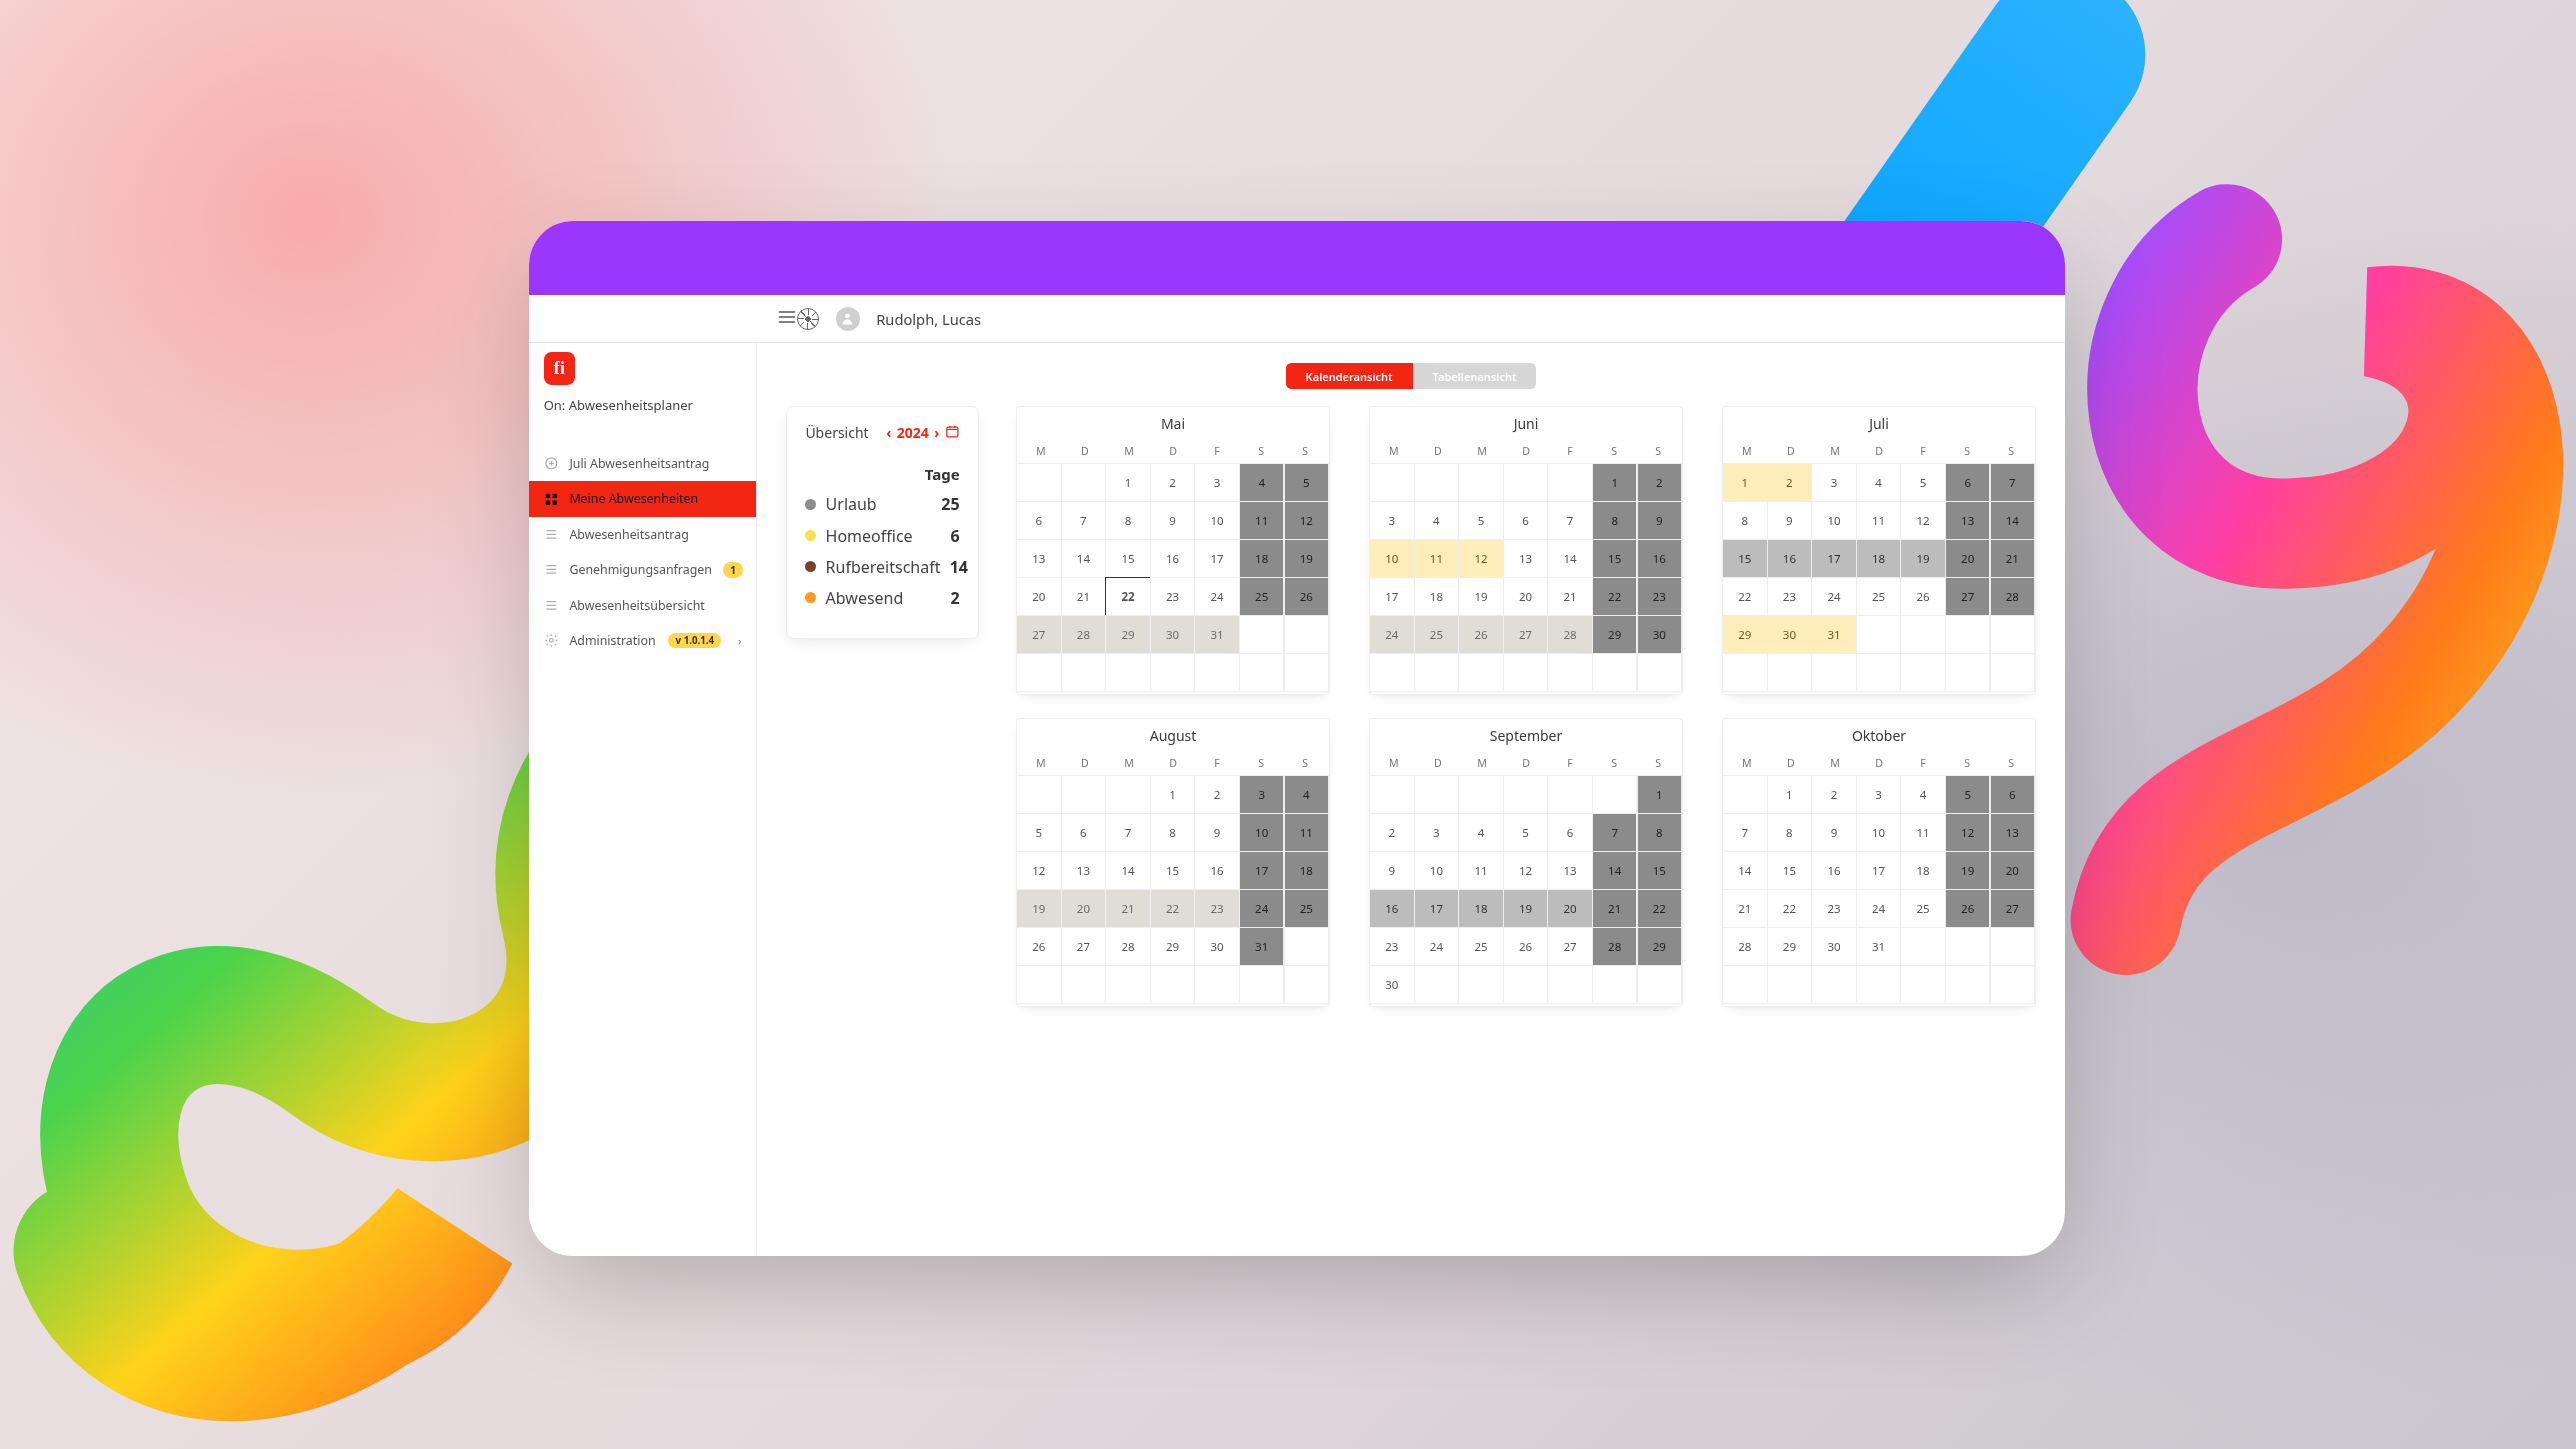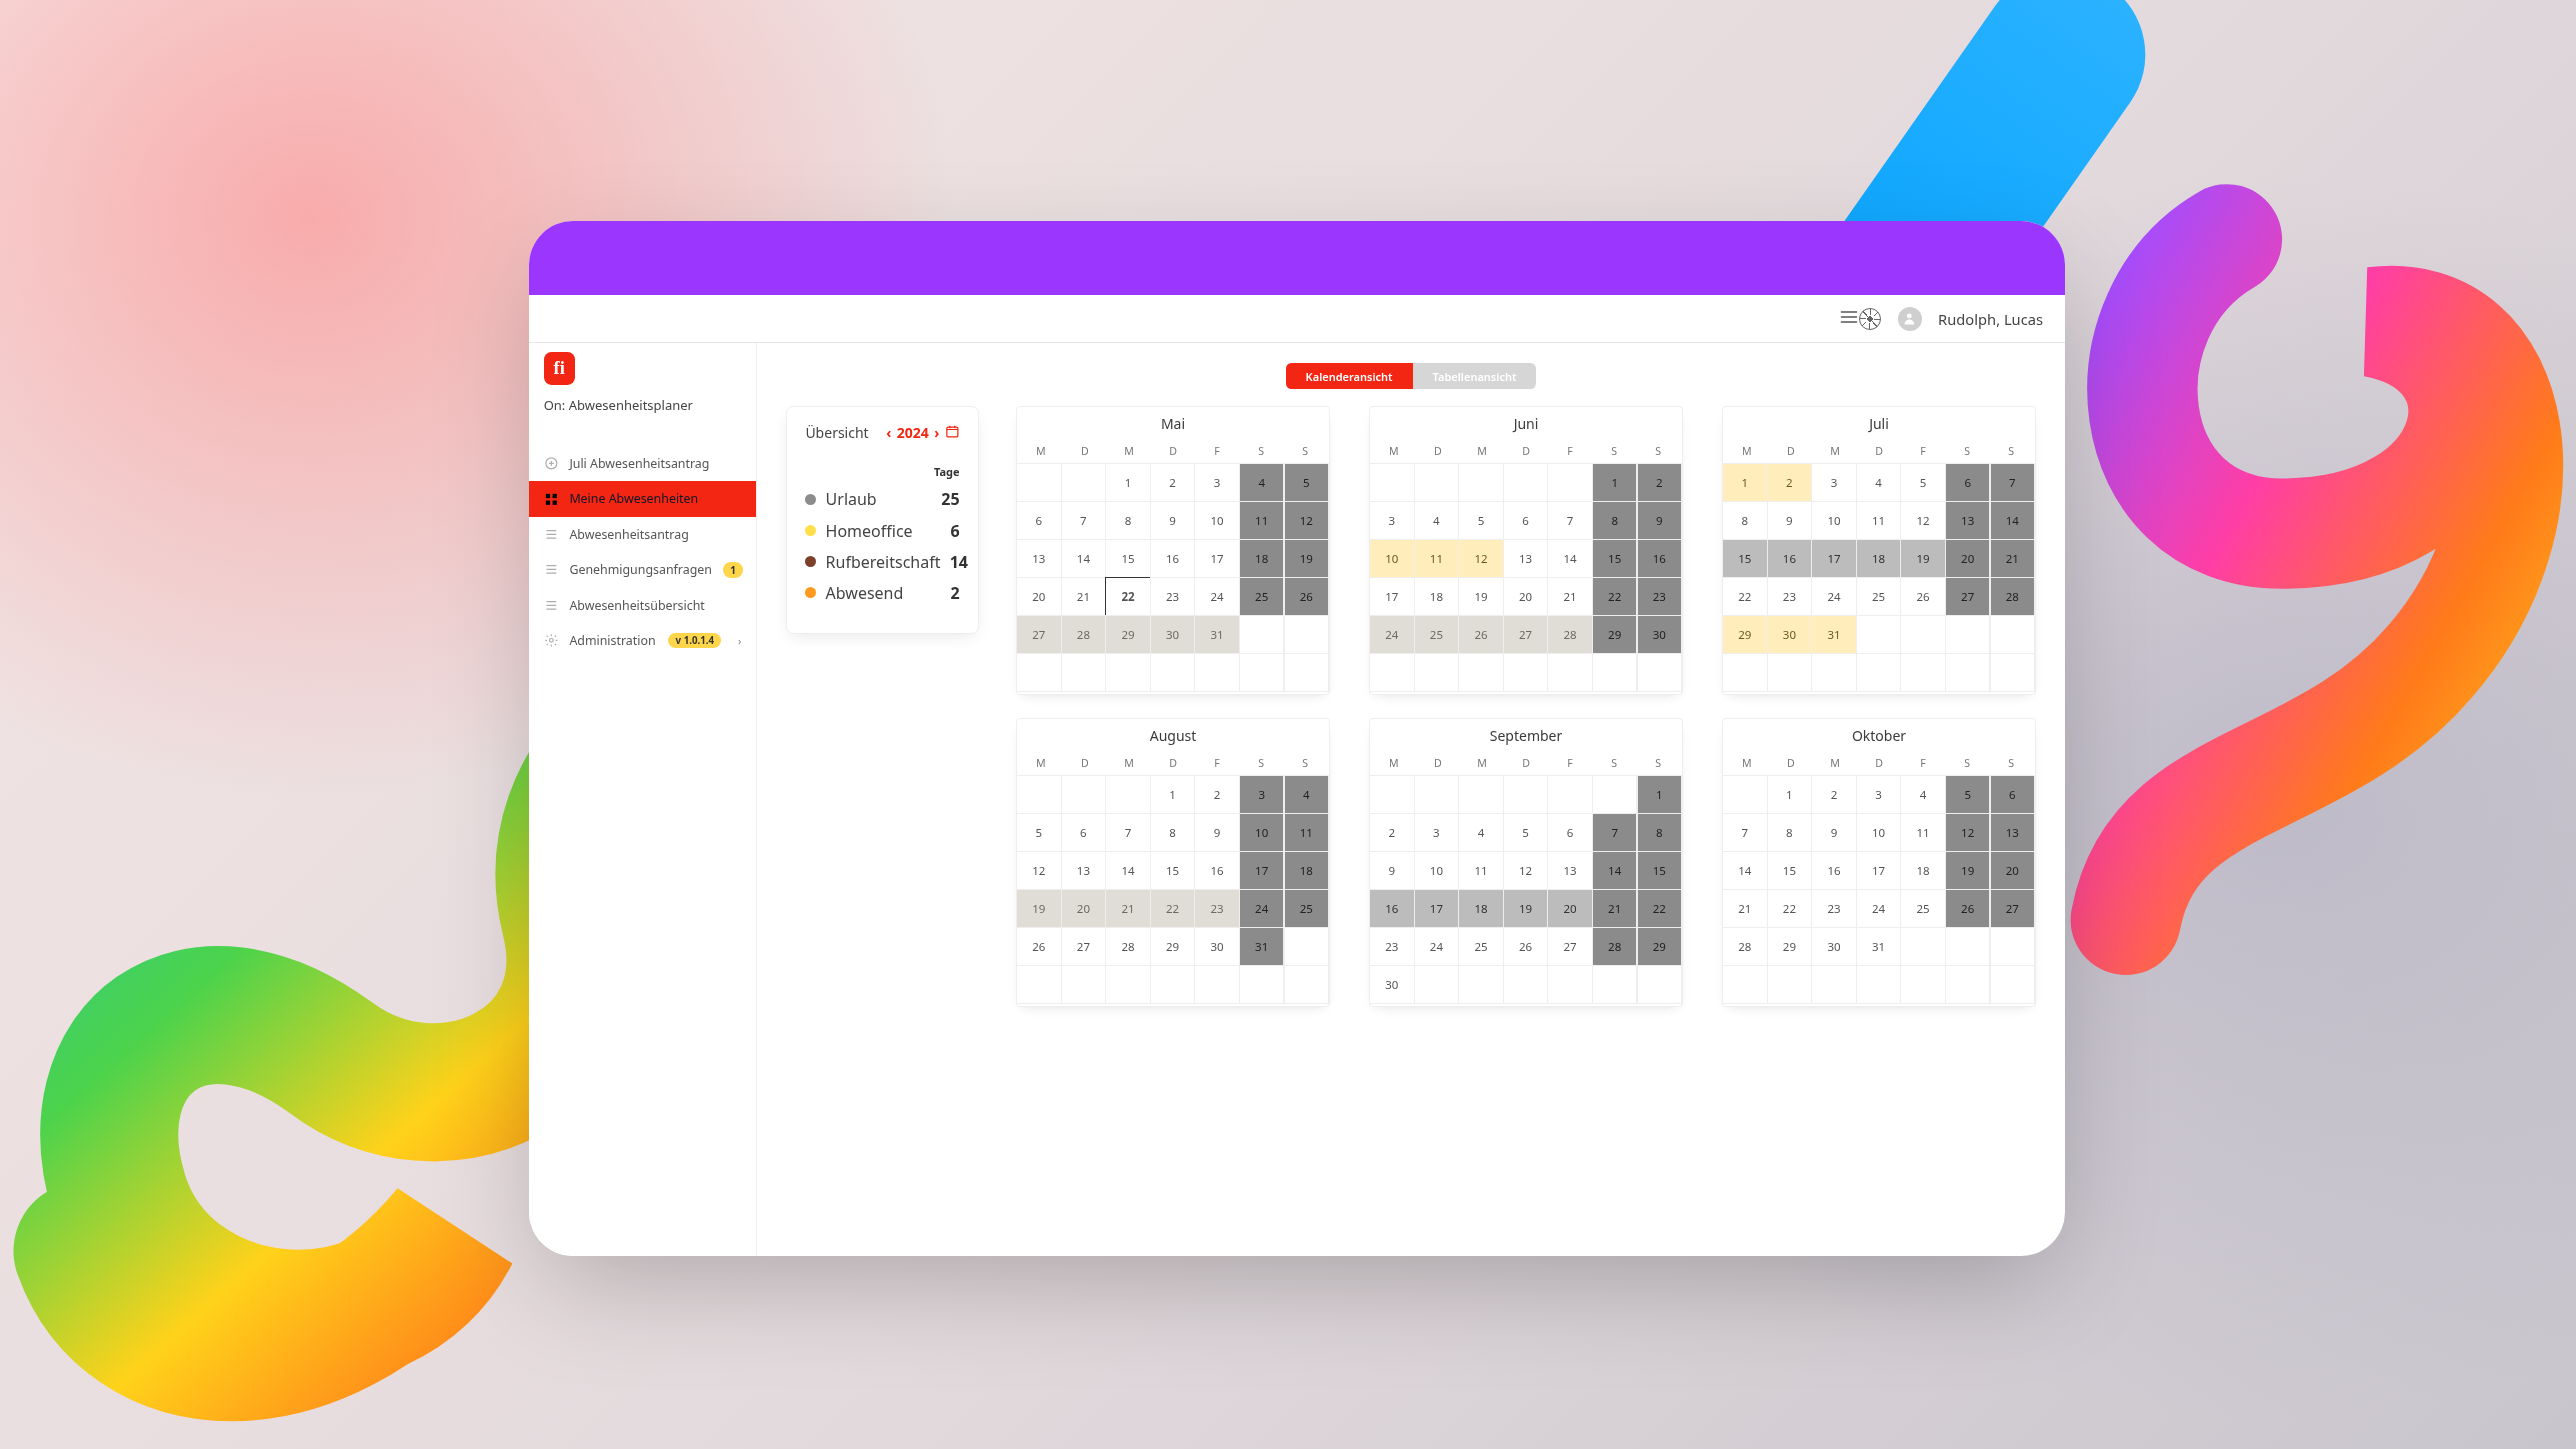--- a/index.html
+++ b/index.html
@@ -19,21 +19,21 @@
   .squiggle svg { display:block; }
 
   
   .window {
     position:absolute; left:529px; top:221px; width:1536px; height:1035px;
     background:#fff; border-radius:44px; overflow:hidden;
     box-shadow: 0 37px 110px -18.4px rgba(0,0,0,0.25);
     display:flex; flex-direction:column;
   }
   .titlebar { height:74px; background:#9b36ff; flex:0 0 auto; }
-  .chrome   { height:48px; display:flex; align-items:center; justify-content:flex-end; padding:0 22px 0 11px; border-bottom:0.9px solid #e5e5e5; }
+  .chrome   { height:48px; display:flex; align-items:center; justify-content:flex-start; padding:0 22px 0 11px; border-bottom:0.9px solid #e5e5e5; }
   .chrome-left, .chrome-right { display:flex; align-items:center; gap:16.6px; }
   .hamburger { margin-left:237px; }
   .hamburger svg { width:20px; height:20px; }
   .mode-icon { width:22px; height:22px; border-radius:50%; background:radial-gradient(circle at 50% 50%,#666 0 2.8px,transparent 2.8px),
     conic-gradient(#666 0 8deg,transparent 8deg 45deg,#666 45deg 53deg,transparent 53deg 90deg,#666 90deg 98deg,transparent 98deg 135deg,#666 135deg 143deg,transparent 143deg 180deg,#666 180deg 188deg,transparent 188deg 225deg,#666 225deg 233deg,transparent 233deg 270deg,#666 270deg 278deg,transparent 278deg 315deg,#666 315deg 323deg,transparent 323deg 360deg);
     border:0.9px solid #666; }
   .avatar { width:24px; height:24px; border-radius:50%; background:#cfcfcf; display:flex; align-items:center; justify-content:center;}
   .user-name { font-size:14.7px; color:#444; }
 
   .app-body { flex:1 1 auto; display:flex; min-height:0; }
@@ -65,21 +65,21 @@
   .vs-btn.inactive{ background:#d6d6d6; color:#fff;}
 
   .layout-row { display:flex; gap:37px; align-items:flex-start;}
 
   .overview-card { width:193px; background:#fff; border:0.9px solid #eee; border-radius:7.4px; box-shadow:0 5.5px 16.6px -5.5px rgba(0,0,0,.12); padding:16.6px 18.4px 20px 18.4px;}
   .ov-top { display:flex; align-items:center; justify-content:space-between; margin-bottom:22px;}
   .ov-title { font-size:14px; color:#444; }
   .year-nav { display:flex; align-items:center; gap:5.5px; color:#f22613; font-weight:700; font-size:14px;}
   .year-nav .arrow { cursor:pointer; }
   .year-nav .cal-sm { color:#f22613; }
-  .ov-head2 { text-align:right; font-size:11px; font-weight:700; color:#333; margin-bottom:9.2px;}
+  .ov-head2 { text-align:right; font-size:15px; font-weight:700; color:#333; margin-bottom:9.2px;}
   .ov-row { display:flex; align-items:center; gap:9.2px; font-size:16px; color:#444; margin-bottom:9.2px;}
   .ov-row .dot { width:11px; height:11px; border-radius:50%; flex:0 0 auto;}
   .ov-row .val { margin-left:auto; font-weight:700; color:#333;}
 
   .cal-grid { flex:1; display:grid; grid-template-columns:repeat(3, 1fr); gap:23px 39px;}
   .month { background:#fff; border:0.9px solid #eee; border-radius:3.7px; box-shadow:0 5.5px 13px -7.4px rgba(0,0,0,.18); padding-bottom:1.8px;}
   .month-title { text-align:center; font-size:14px; color:#3a3a3a; padding:7.4px 0 11px 0;}
   .dow { display:grid; grid-template-columns:repeat(7,1fr); font-size:10.6px; color:#777; text-align:center; padding:0 1.8px 5.5px 1.8px;}
   .days { display:grid; grid-template-columns:repeat(7,1fr); }
   .day  { height:39px; border:0.9px solid #eee; margin:-0.9px 0 0 -0.9px; display:flex; align-items:center; justify-content:center; font-size:11.5px; color:#555; cursor:pointer; background:#fff;}

